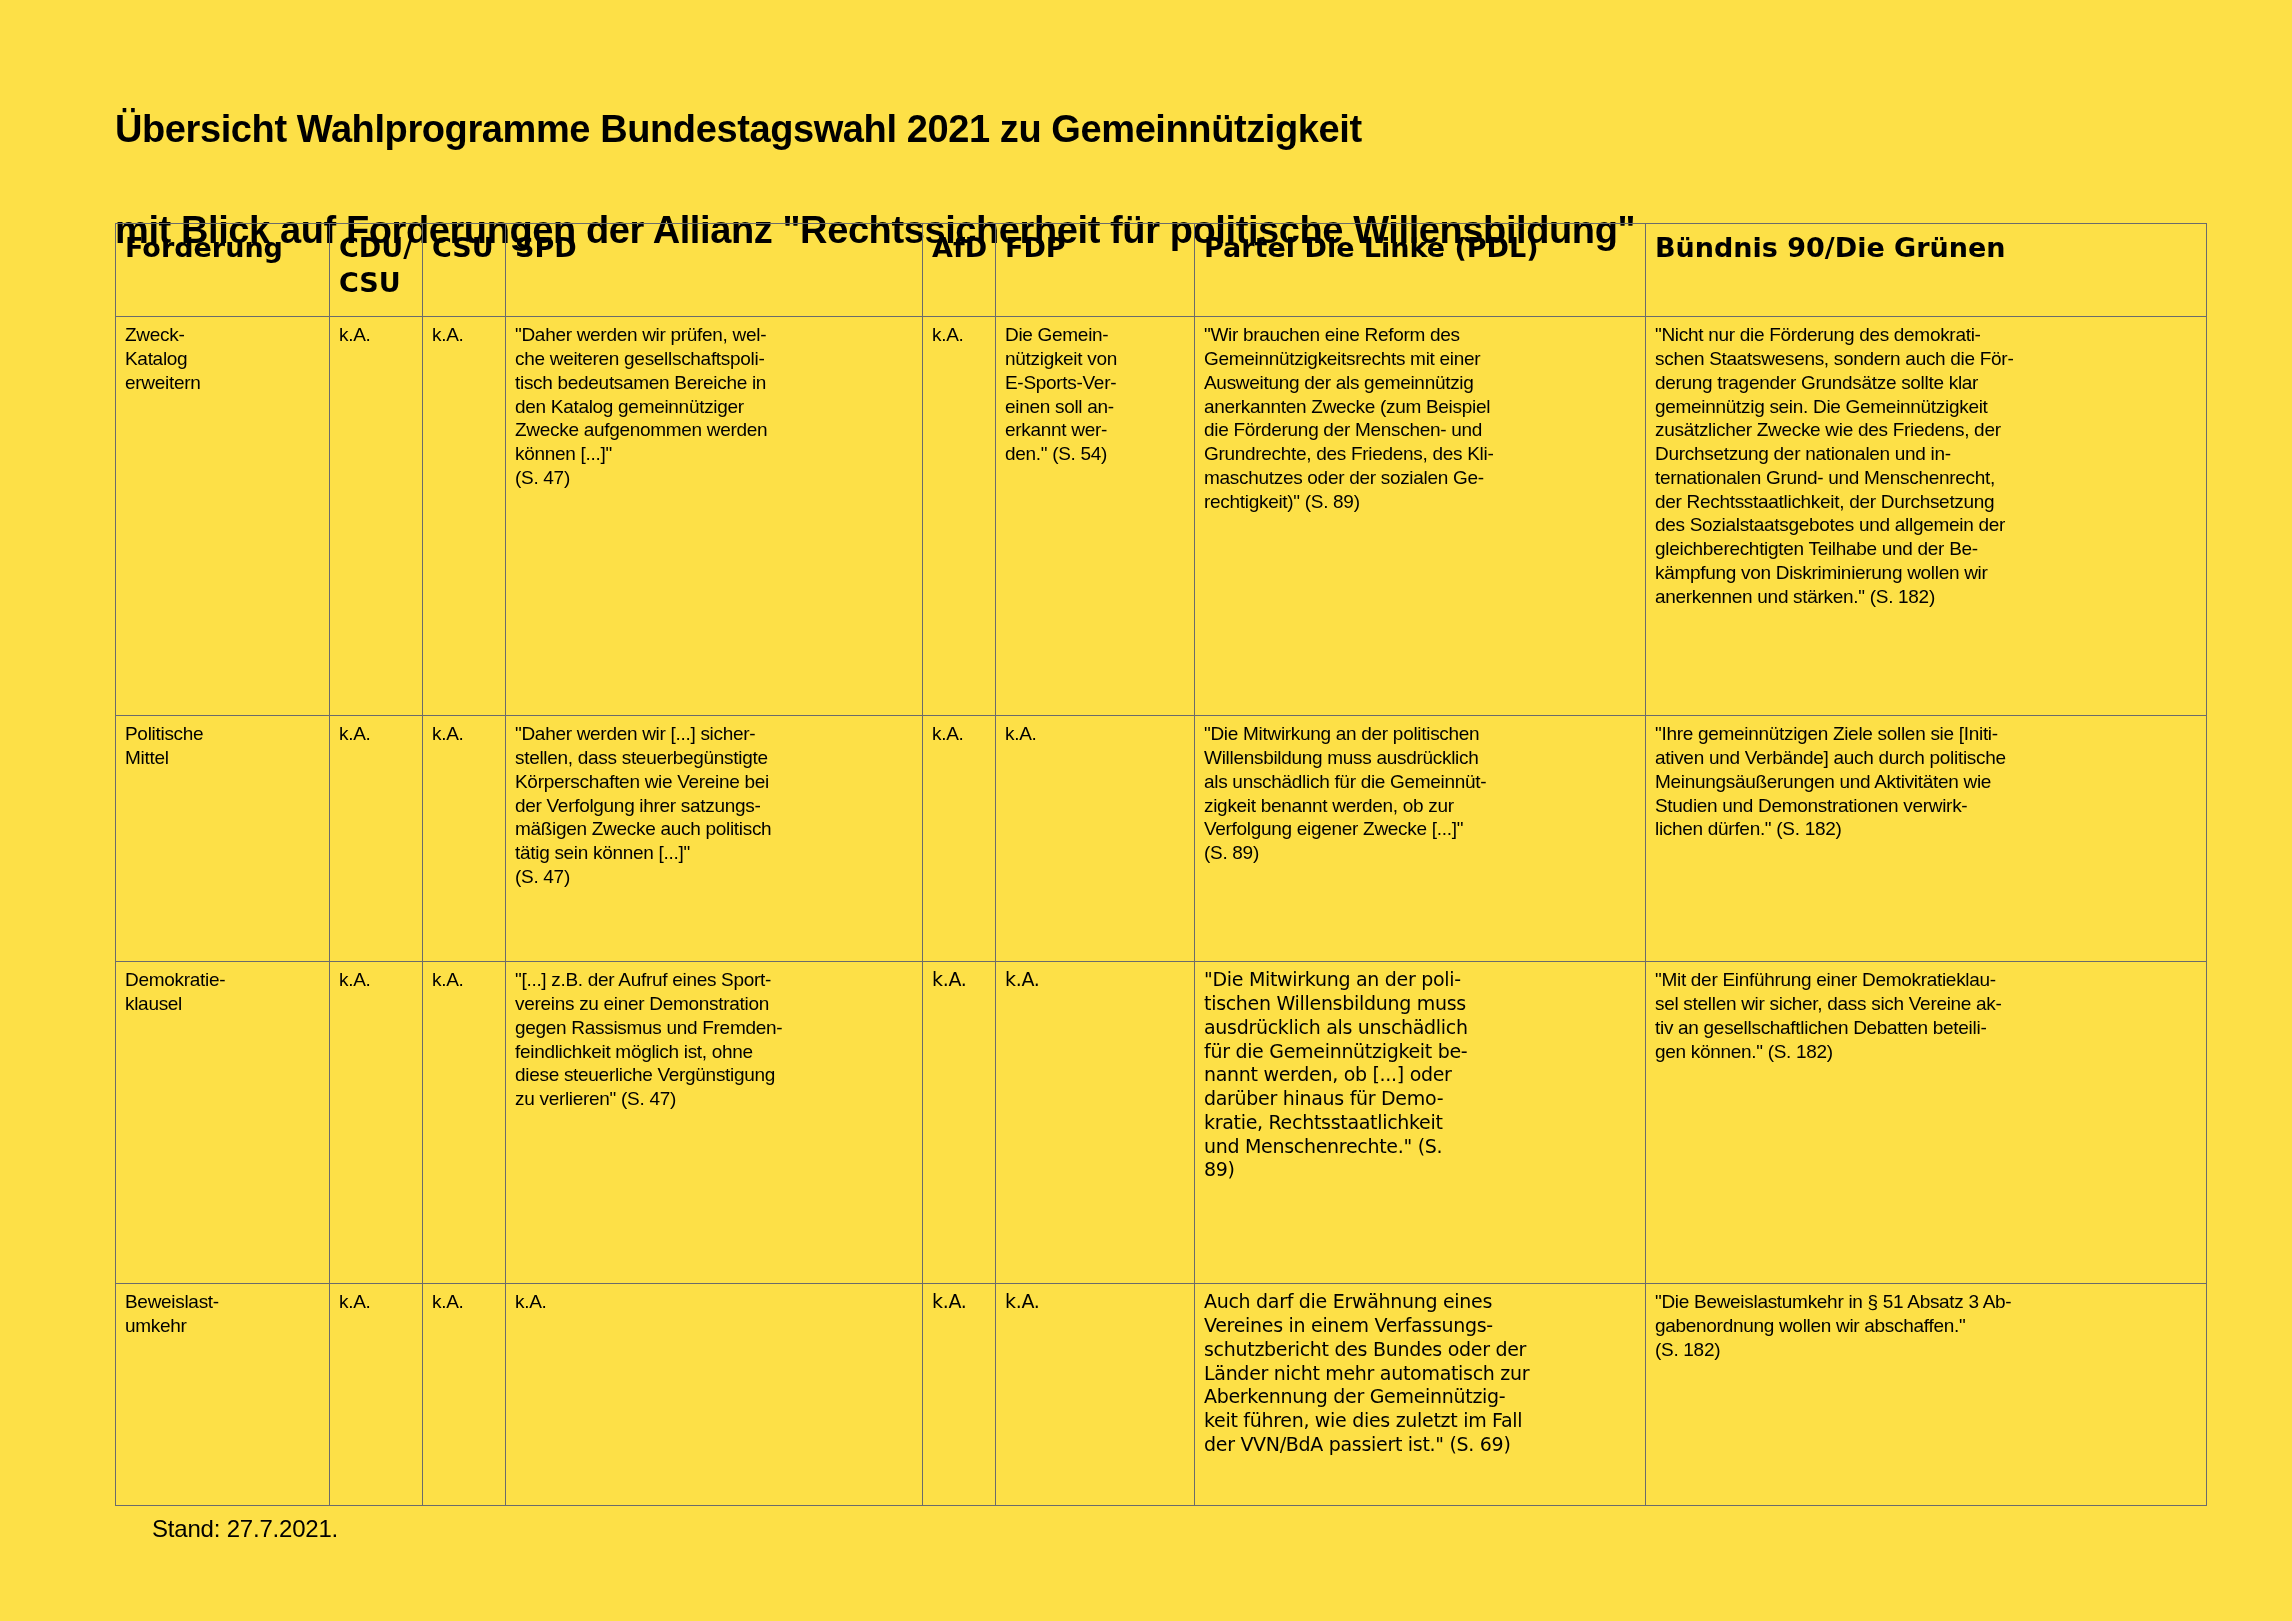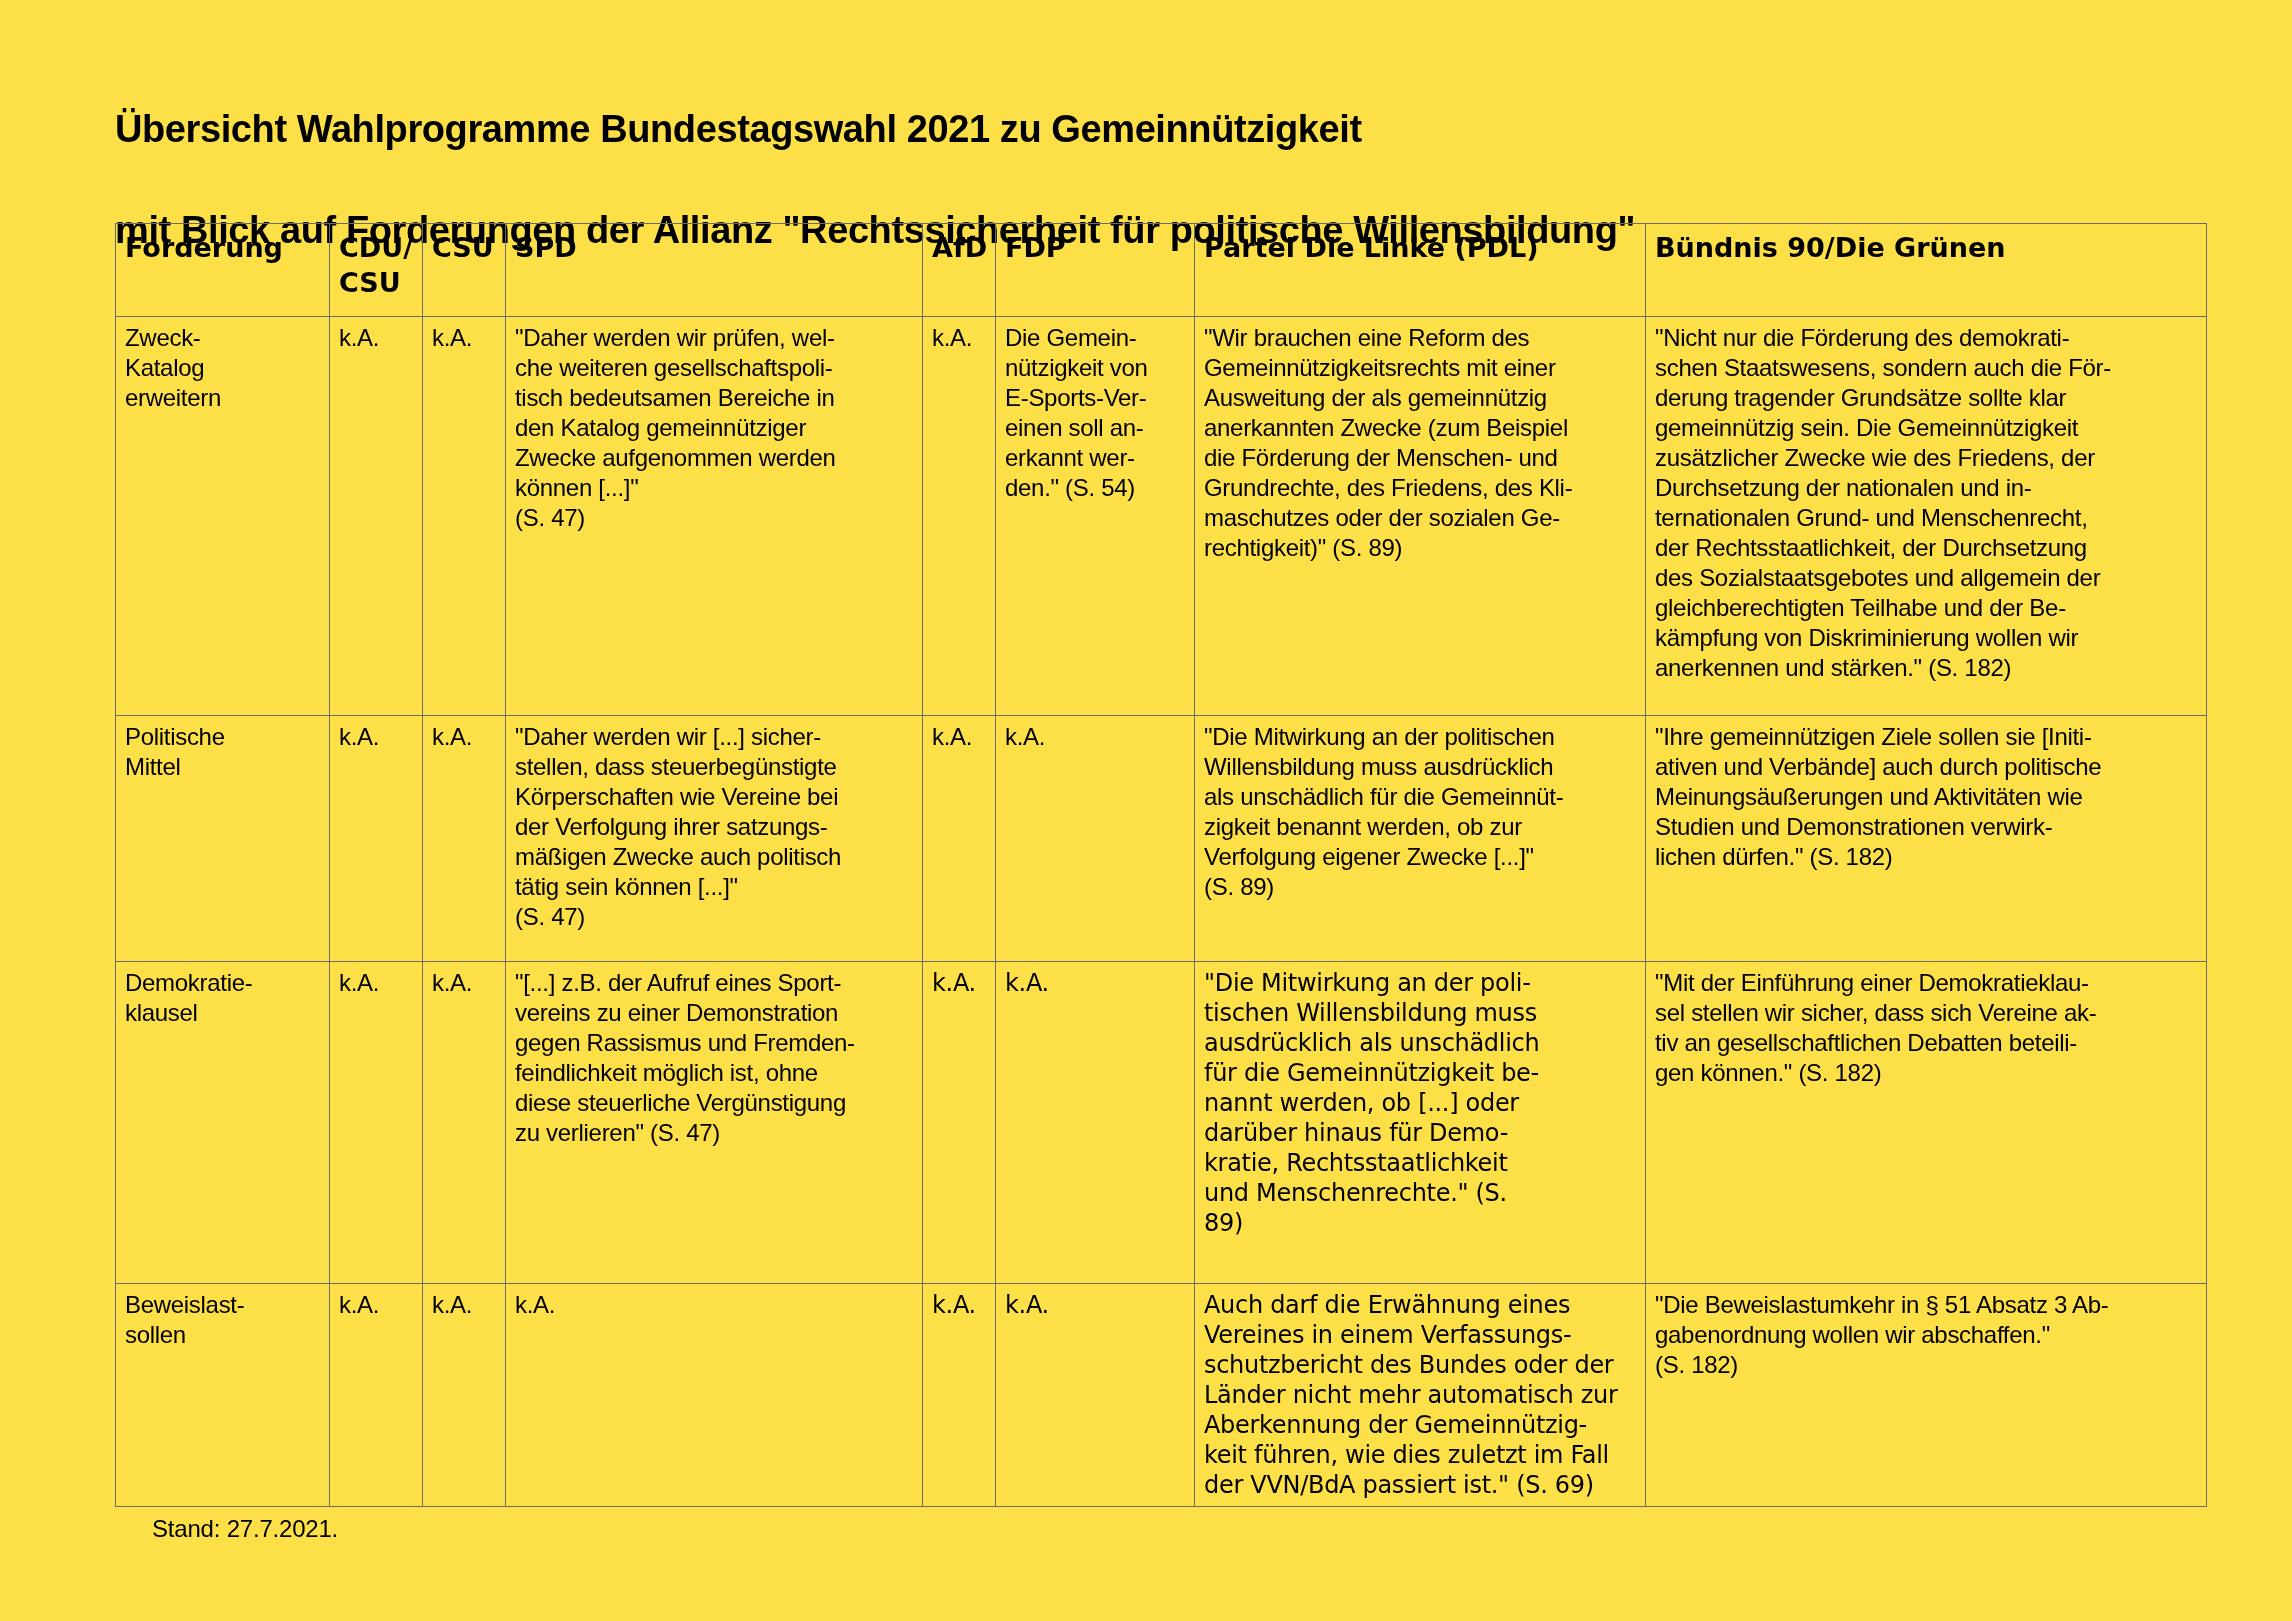--- a/index.html
+++ b/index.html
@@ -17,21 +17,21 @@
     letter-spacing:-0.4px; white-space:pre-line;
   }
   table.grid {
     position:absolute; left:115px; top:223px;
     width:2092px; border-collapse:collapse; table-layout:fixed;
   }
   table.grid th, table.grid td {
     border:0.9px solid #6b6b6b;
     vertical-align:top; text-align:left;
     padding:6.3px 9px 5.4px 9px;
-    font-size:24px; line-height:1.25; letter-spacing:-0.3px;
+    font-size:19px; line-height:1.25; letter-spacing:-0.3px;
     white-space:pre-line; overflow:hidden;
     font-weight:normal;
   }
   table.grid th {
     font-family:"DejaVu Sans", sans-serif;
     font-weight:bold; font-size:27px; letter-spacing:0;
     line-height:1.3;
   }
   td.lbl { font-weight:bold; font-size:27px; }
   td.wide {
@@ -173,21 +173,21 @@
 und Menschenrechte." (S.
 89)</td>
         <td>"Mit der Einführung einer Demokratieklau-
 sel stellen wir sicher, dass sich Vereine ak-
 tiv an gesellschaftlichen Debatten beteili-
 gen können." (S. 182)</td>
       </tr>
 
       <tr class="r4">
         <td class="lbl">Beweislast-
-sollen</td>
+umkehr</td>
         <td>k.A.</td>
         <td>k.A.</td>
         <td>k.A.</td>
         <td class="wide">k.A.</td>
         <td class="wide">k.A.</td>
         <td class="wide">Auch darf die Erwähnung eines
 Vereines in einem Verfassungs-
 schutzbericht des Bundes oder der
 Länder nicht mehr automatisch zur
 Aberkennung der Gemeinnützig-

